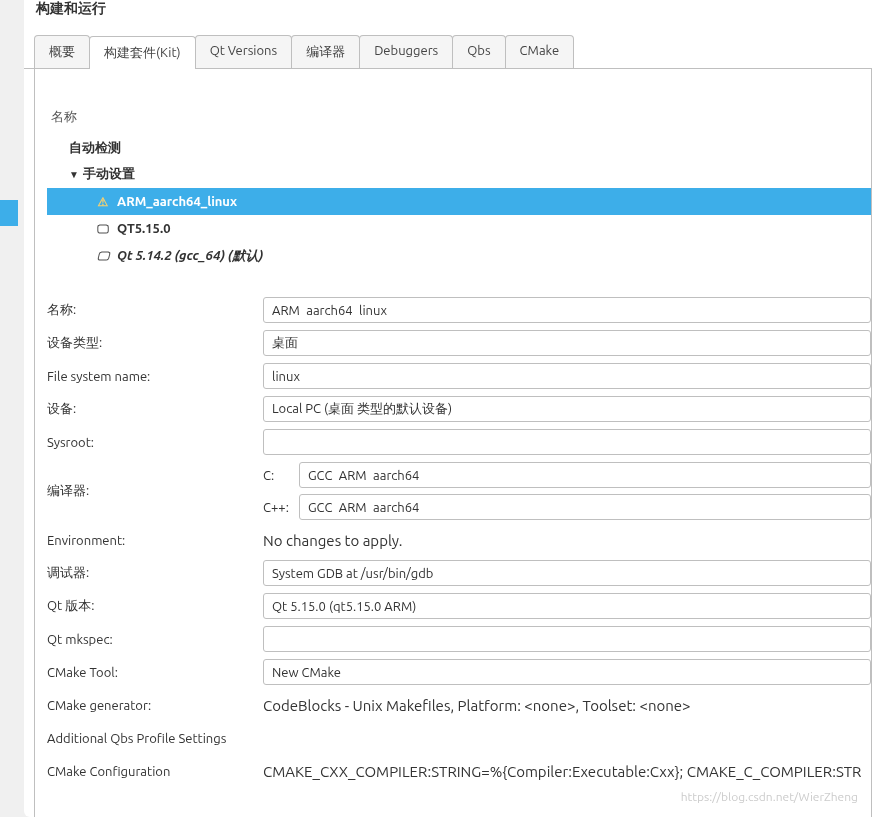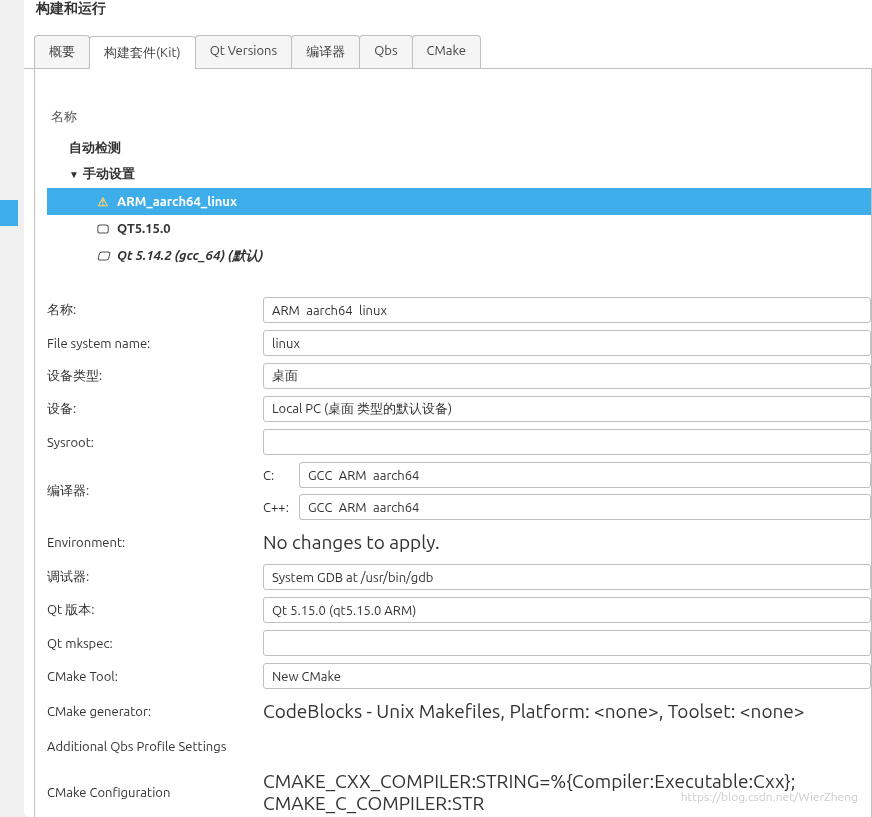--- a/index.html
+++ b/index.html
@@ -135,21 +135,21 @@
   font-size: 13px;
   font-family: inherit;
   color: #333;
   min-width: 0;
 }
 .form-select {
   padding-right: 24px;
 }
 .form-text {
   flex: 1;
-  font-size: 19px;
+  font-size: 15px;
   padding: 4px 0;
 }
 .compiler-stack {
   flex: 1;
   display: flex;
   flex-direction: column;
   gap: 6px;
 }
 .watermark {
   position: absolute;
@@ -166,20 +166,21 @@
 
 <div class="main-panel">
 
   <div class="header-bar">构建和运行</div>
 
   <div class="tabs">
     <div class="tab">概要</div>
     <div class="tab active">构建套件(Kit)</div>
     <div class="tab">Qt Versions</div>
     <div class="tab">编译器</div>
+    <div class="tab">Debuggers</div>
     <div class="tab">Qbs</div>
     <div class="tab">CMake</div>
   </div>
 
   <div class="content">
 
     <div class="tree-header">名称</div>
 
     <div class="tree">
       <div class="tree-row level-1">
@@ -200,27 +201,27 @@
     </div>
 
     <div class="form">
 
       <div class="form-row">
         <div class="form-label">名称:</div>
         <input class="form-input" value="ARM_aarch64_linux" style="">
       </div>
 
       <div class="form-row">
+        <div class="form-label">设备类型:</div>
+        <input class="form-select" value="桌面" style="">
+      </div>
+
+      <div class="form-row">
         <div class="form-label">File system name:</div>
         <input class="form-input" value="linux" style="">
-      </div>
-
-      <div class="form-row">
-        <div class="form-label">设备类型:</div>
-        <input class="form-select" value="桌面" style="">
       </div>
 
       <div class="form-row">
         <div class="form-label">设备:</div>
         <input class="form-select" value="Local PC (桌面 类型的默认设备)" style="">
       </div>
 
       <div class="form-row">
         <div class="form-label">Sysroot:</div>
         <input class="form-input" value="" style="">

